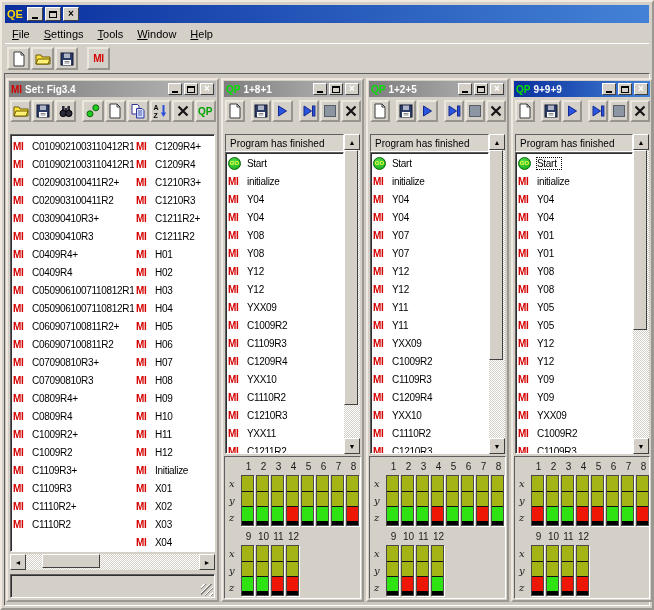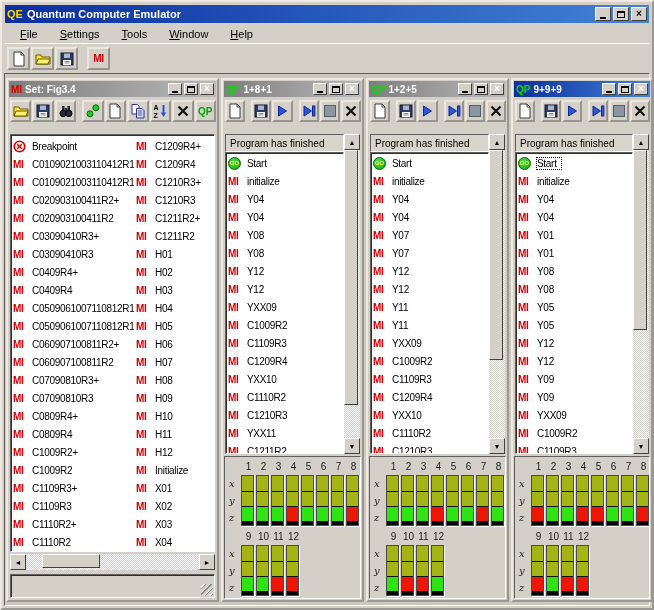--- a/index.html
+++ b/index.html
@@ -29,21 +29,21 @@
     display:flex; align-items:center; justify-content:center;
     font-size:9px; font-weight:bold; line-height:1; cursor:default;
   }
   .wbtn .g-min { width:6px; height:2px; background:#000; margin-top:7px; }
   .wbtn .g-max { width:8px; height:7px; border:1px solid #000; border-top:2px solid #000; }
   .wbtn .g-x { font-size:10px; font-weight:bold; }
   .menubar {
     position:absolute; left:3px; top:22px; right:3px; height:19px;
     display:flex; align-items:center; background:#d4d0c8;
   }
-  .menu-item { padding:2px 7px;margin-left:8px; }
+  .menu-item { padding:2px 7px; }
   .menu-item u { text-decoration:underline; }
   .main-toolbar {
     position:absolute; left:3px; top:41px; right:3px; height:30px;
     display:flex; align-items:center; padding-left:2px; gap:1px;
     border-top:1px solid #ffffff;
   }
   .tbtn {
     width:23px; height:23px; background:#d4d0c8;
     border:2px outset #ece7de;
     display:flex; align-items:center; justify-content:center;
@@ -136,21 +136,20 @@
   .cell-o { background:var(--cell-olive); }
   .cell-g { background:var(--cell-green); }
   .cell-r { background:var(--cell-red); }
 </style>
 </head>
 <body>
 
 <div id="page" style="--tb-a-l: #0a2f9e; --tb-a-r: #4382d6; --tb-i-l: #7e7e7e; --tb-i-r: #b9b9b9; --mi-red: #d40000; --cell-olive: #a3b414; --cell-green: #2fe212; --cell-red: #ee1605;">
   <div class="main-titlebar">
     <span class="win-icon">QE</span>
-    <span class="win-title">Quantum Computer Emulator</span>
     <span class="wbtns">
       <span class="wbtn">
           <span class="g-min"></span>
         </span>
       <span class="wbtn">
           <span class="g-max"></span>
         </span>
       <span class="wbtn">
           <span class="g-x">×</span>
         </span>
@@ -285,31 +284,20 @@
             </span>
           </button>
           <button class="tbtn">
             <span class="qp-label">QP</span>
           </button>
         </div>
         <div class="mi-list deep-in">
           <div class="mi-col" style="width: 123px;">
             <div class="list-row">
               <span class="row-mi" style="display: inline-flex;">
-                <span style="display: inline-flex; align-items: center; justify-content: center;">
-                  <svg xmlns="http://www.w3.org/2000/svg" width="13" height="13" viewBox="0 0 13 13">
-                    <circle cx="6.5" cy="6.5" r="5.3" fill="#ffeae4" stroke="#d00000" stroke-width="1.6"></circle>
-                    <path d="M4.2 4.2l4.6 4.6M8.8 4.2L4.2 8.8" stroke="#d00000" stroke-width="1.3"></path>
-                  </svg>
-                </span>
-              </span>
-              <span class="row-label">Breakpoint</span>
-            </div>
-            <div class="list-row">
-              <span class="row-mi" style="display: inline-flex;">
                 <span class="mi-label">MI</span>
               </span>
               <span class="row-label">C0109021003110412R1+</span>
             </div>
             <div class="list-row">
               <span class="row-mi" style="display: inline-flex;">
                 <span class="mi-label">MI</span>
               </span>
               <span class="row-label">C0109021003110412R1</span>
             </div>

